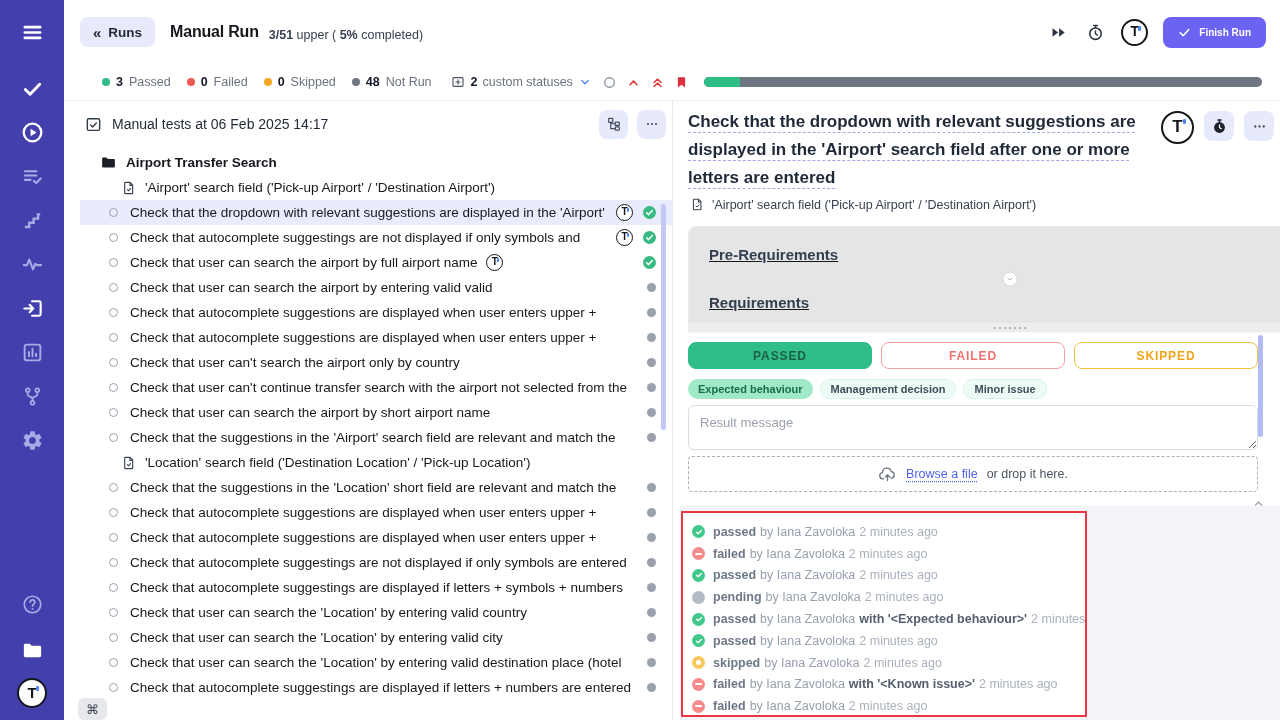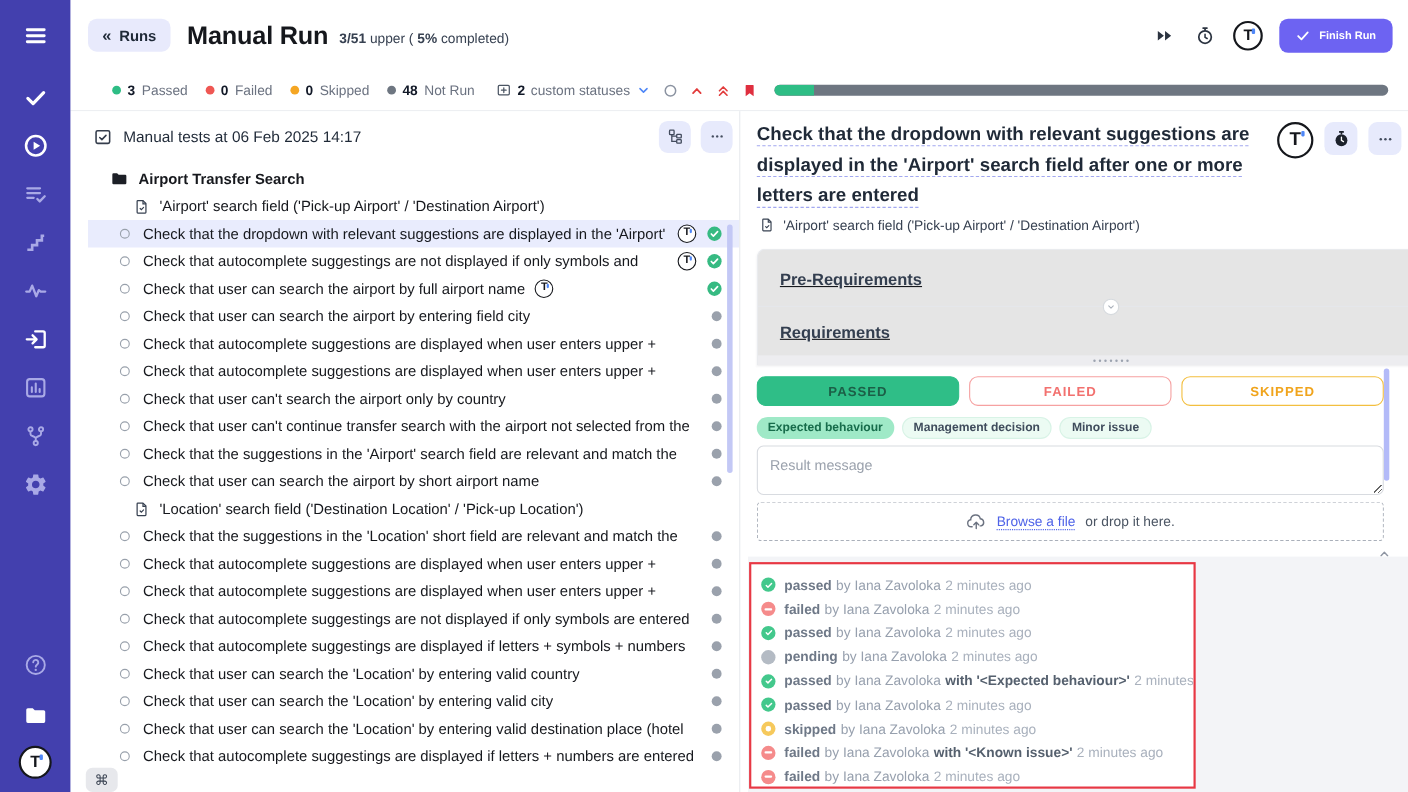--- a/index.html
+++ b/index.html
@@ -20,21 +20,21 @@
   .tlogo .t { transform:translateY(-1px); }
   .tlogo .mark { position:absolute; width:3px; height:5px; background:#4f87f7; right:22%; top:22%; border-radius:1px; }
 
   
   .topbar { position:absolute; left:64px; top:0; width:1216px; height:64px; background:#fff;
             display:flex; align-items:center; padding:0 14px 0 16px; z-index:5; }
   .runs-btn { display:flex; align-items:center; gap:7px; background:#e8eafc; border:none; border-radius:8px;
               height:30px; padding:0 13px; font-size:13.5px; font-weight:700; color:#1f2937; cursor:pointer;
               font-family:inherit; }
   .runs-back { font-size:15px; font-weight:700; }
-  .page-title { font-size:23px; font-weight:800; color:#15171c; margin-left:15px; letter-spacing:-0.2px; }
+  .page-title { font-size:16px; font-weight:800; color:#15171c; margin-left:15px; letter-spacing:-0.2px; }
   .run-meta { margin-left:10px; font-size:12.5px; color:#374151; padding-top:6px; }
   .run-meta b { font-weight:700; }
   .topbar-right { margin-left:auto; display:flex; align-items:center; gap:15px; }
   .icon-plain { color:#2b3340; background:none; border:none; width:22px; height:22px; display:flex;
                 align-items:center; justify-content:center; cursor:pointer; }
   .icon-plain svg { width:19px; height:19px; }
   .finish-btn { display:flex; align-items:center; gap:8px; background:#6d63f2; color:#fff; border:none;
                 border-radius:8px; height:31px; padding:0 15px; font-size:10px; font-weight:700;
                 cursor:pointer; font-family:inherit; }
   .finish-btn svg { width:13px; height:13px; }
@@ -431,21 +431,21 @@
         </span>
         <span class="tgap"></span>
         <span class="st-pass">
           <svg viewBox="0 0 12 12" width="9" height="9">
             <path d="M2.2 6.3l2.5 2.5L9.8 3.4" stroke="#fff" stroke-width="2" fill="none" stroke-linecap="round" stroke-linejoin="round"></path>
           </svg>
         </span>
       </div>
       <div class="trow test">
         <span class="tcircle"></span>
-        <span class="tlabel">Check that user can search the airport by entering field city</span>
+        <span class="tlabel">Check that user can search the airport by entering valid valid</span>
         <span class="tgap"></span>
         <span class="st-dot"></span>
       </div>
       <div class="trow test">
         <span class="tcircle"></span>
         <span class="tlabel">Check that autocomplete suggestions are displayed when user enters upper +</span>
         <span class="tgap"></span>
         <span class="st-dot"></span>
       </div>
       <div class="trow test">
@@ -461,27 +461,27 @@
         <span class="st-dot"></span>
       </div>
       <div class="trow test">
         <span class="tcircle"></span>
         <span class="tlabel">Check that user can't continue transfer search with the airport not selected from the</span>
         <span class="tgap"></span>
         <span class="st-dot"></span>
       </div>
       <div class="trow test">
         <span class="tcircle"></span>
+        <span class="tlabel">Check that user can search the airport by short airport name</span>
+        <span class="tgap"></span>
+        <span class="st-dot"></span>
+      </div>
+      <div class="trow test">
+        <span class="tcircle"></span>
         <span class="tlabel">Check that the suggestions in the 'Airport' search field are relevant and match the</span>
-        <span class="tgap"></span>
-        <span class="st-dot"></span>
-      </div>
-      <div class="trow test">
-        <span class="tcircle"></span>
-        <span class="tlabel">Check that user can search the airport by short airport name</span>
         <span class="tgap"></span>
         <span class="st-dot"></span>
       </div>
       <div class="trow suite">
         <span class="ticon" style="display: inline-flex; flex: 0 0 auto;">
           <svg viewBox="0 0 24 24" fill="none">
             <path d="M6.5 3.5h7l4 4v12a1 1 0 01-1 1h-10a1 1 0 01-1-1v-15a1 1 0 011-1z" stroke="currentColor" stroke-width="1.7" stroke-linejoin="round"></path>
             <path d="M13.5 3.5V8h4" stroke="currentColor" stroke-width="1.7"></path>
             <path d="M9.6 14.3l1.7 1.7 3-3.1" stroke="currentColor" stroke-width="1.6" stroke-linecap="round"></path>
           </svg>

